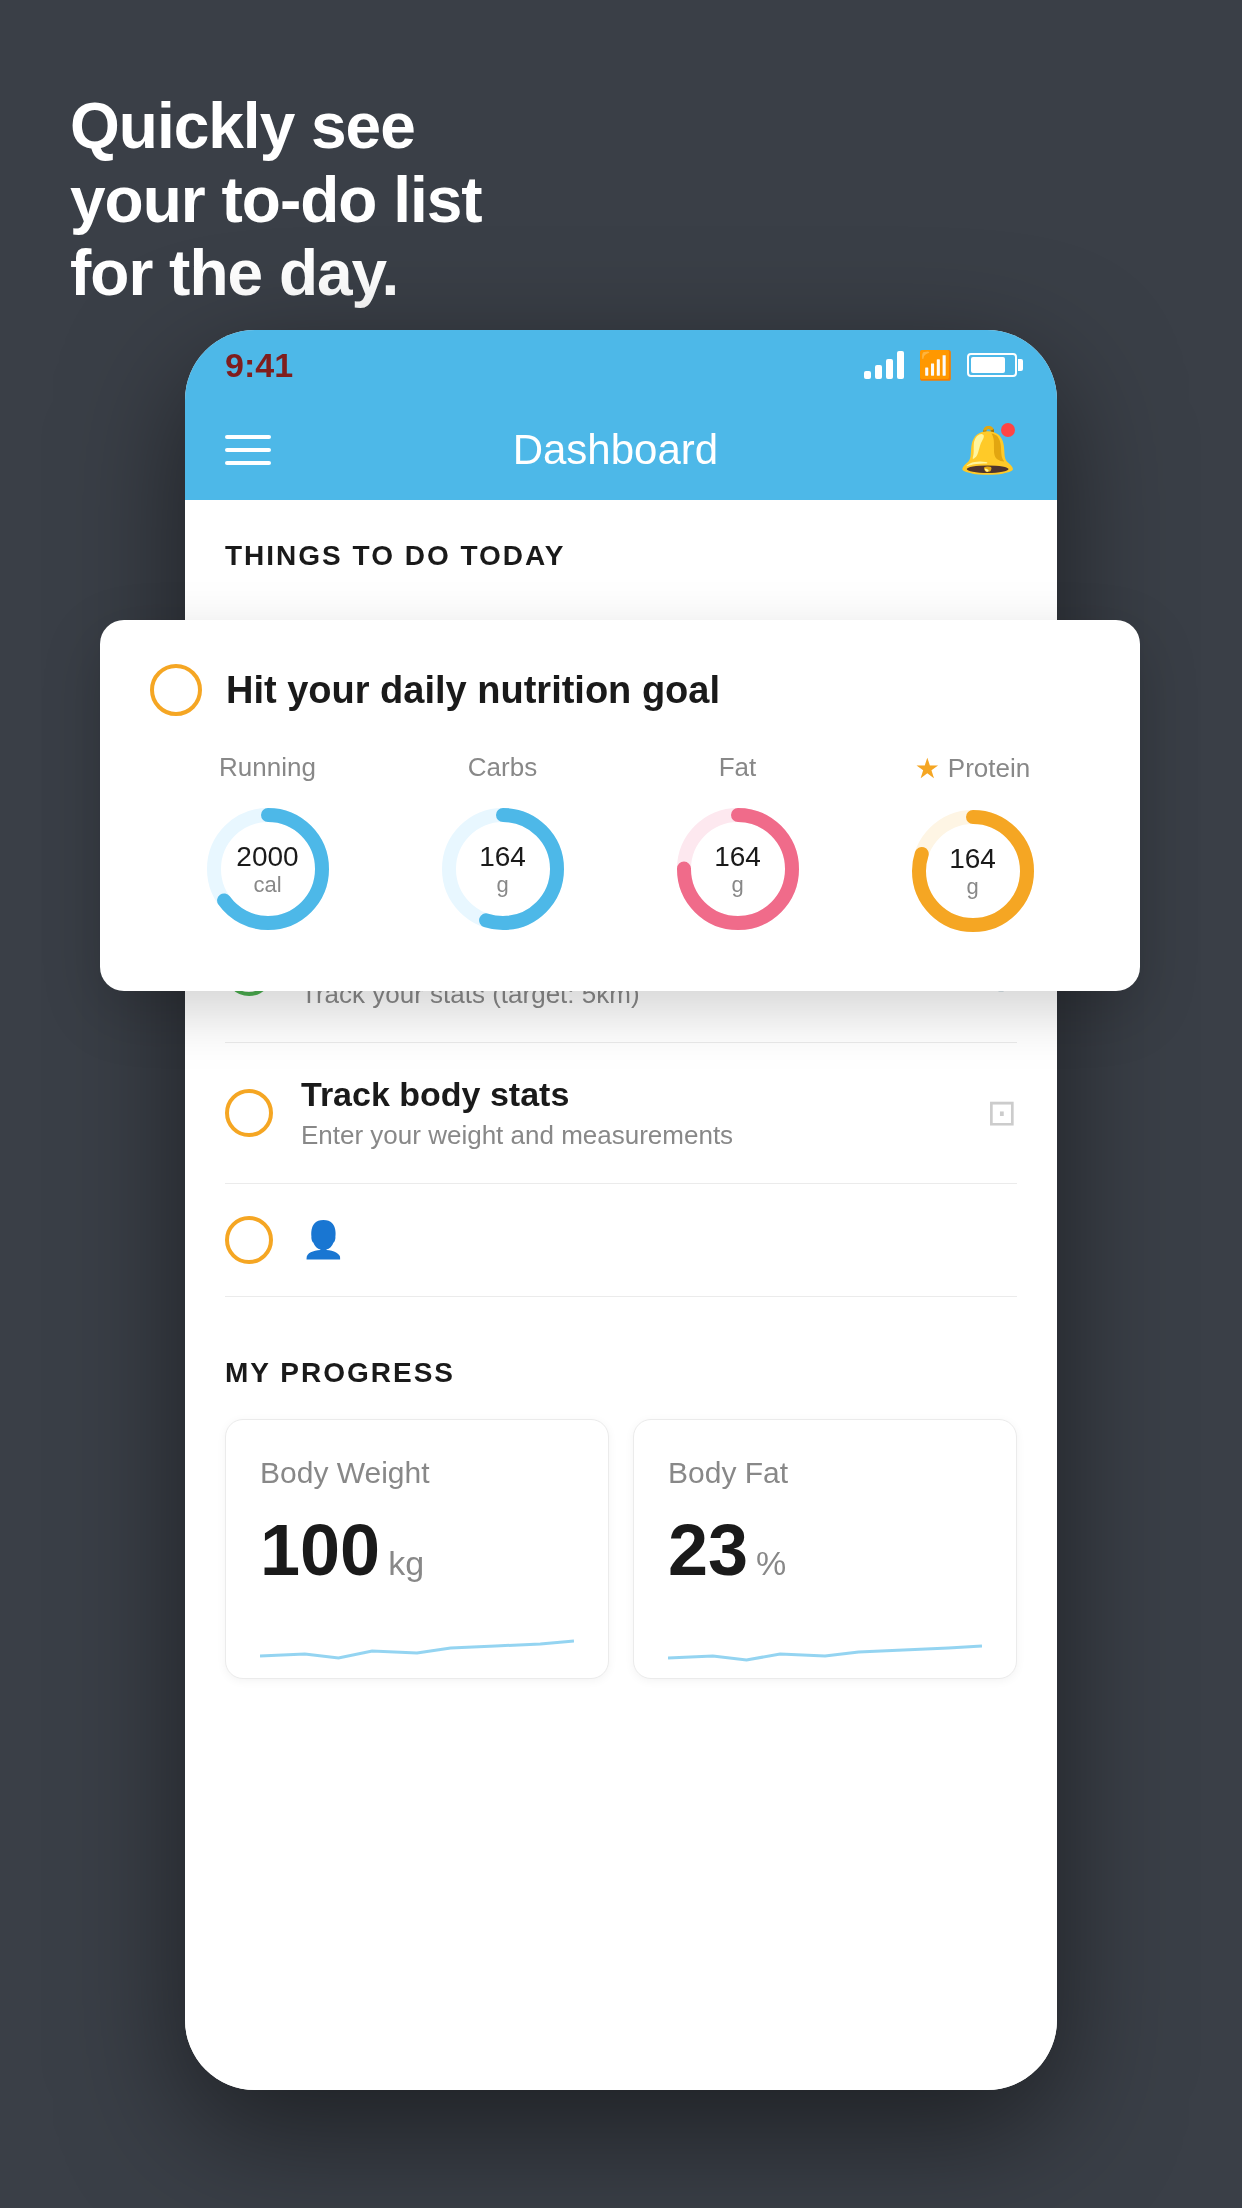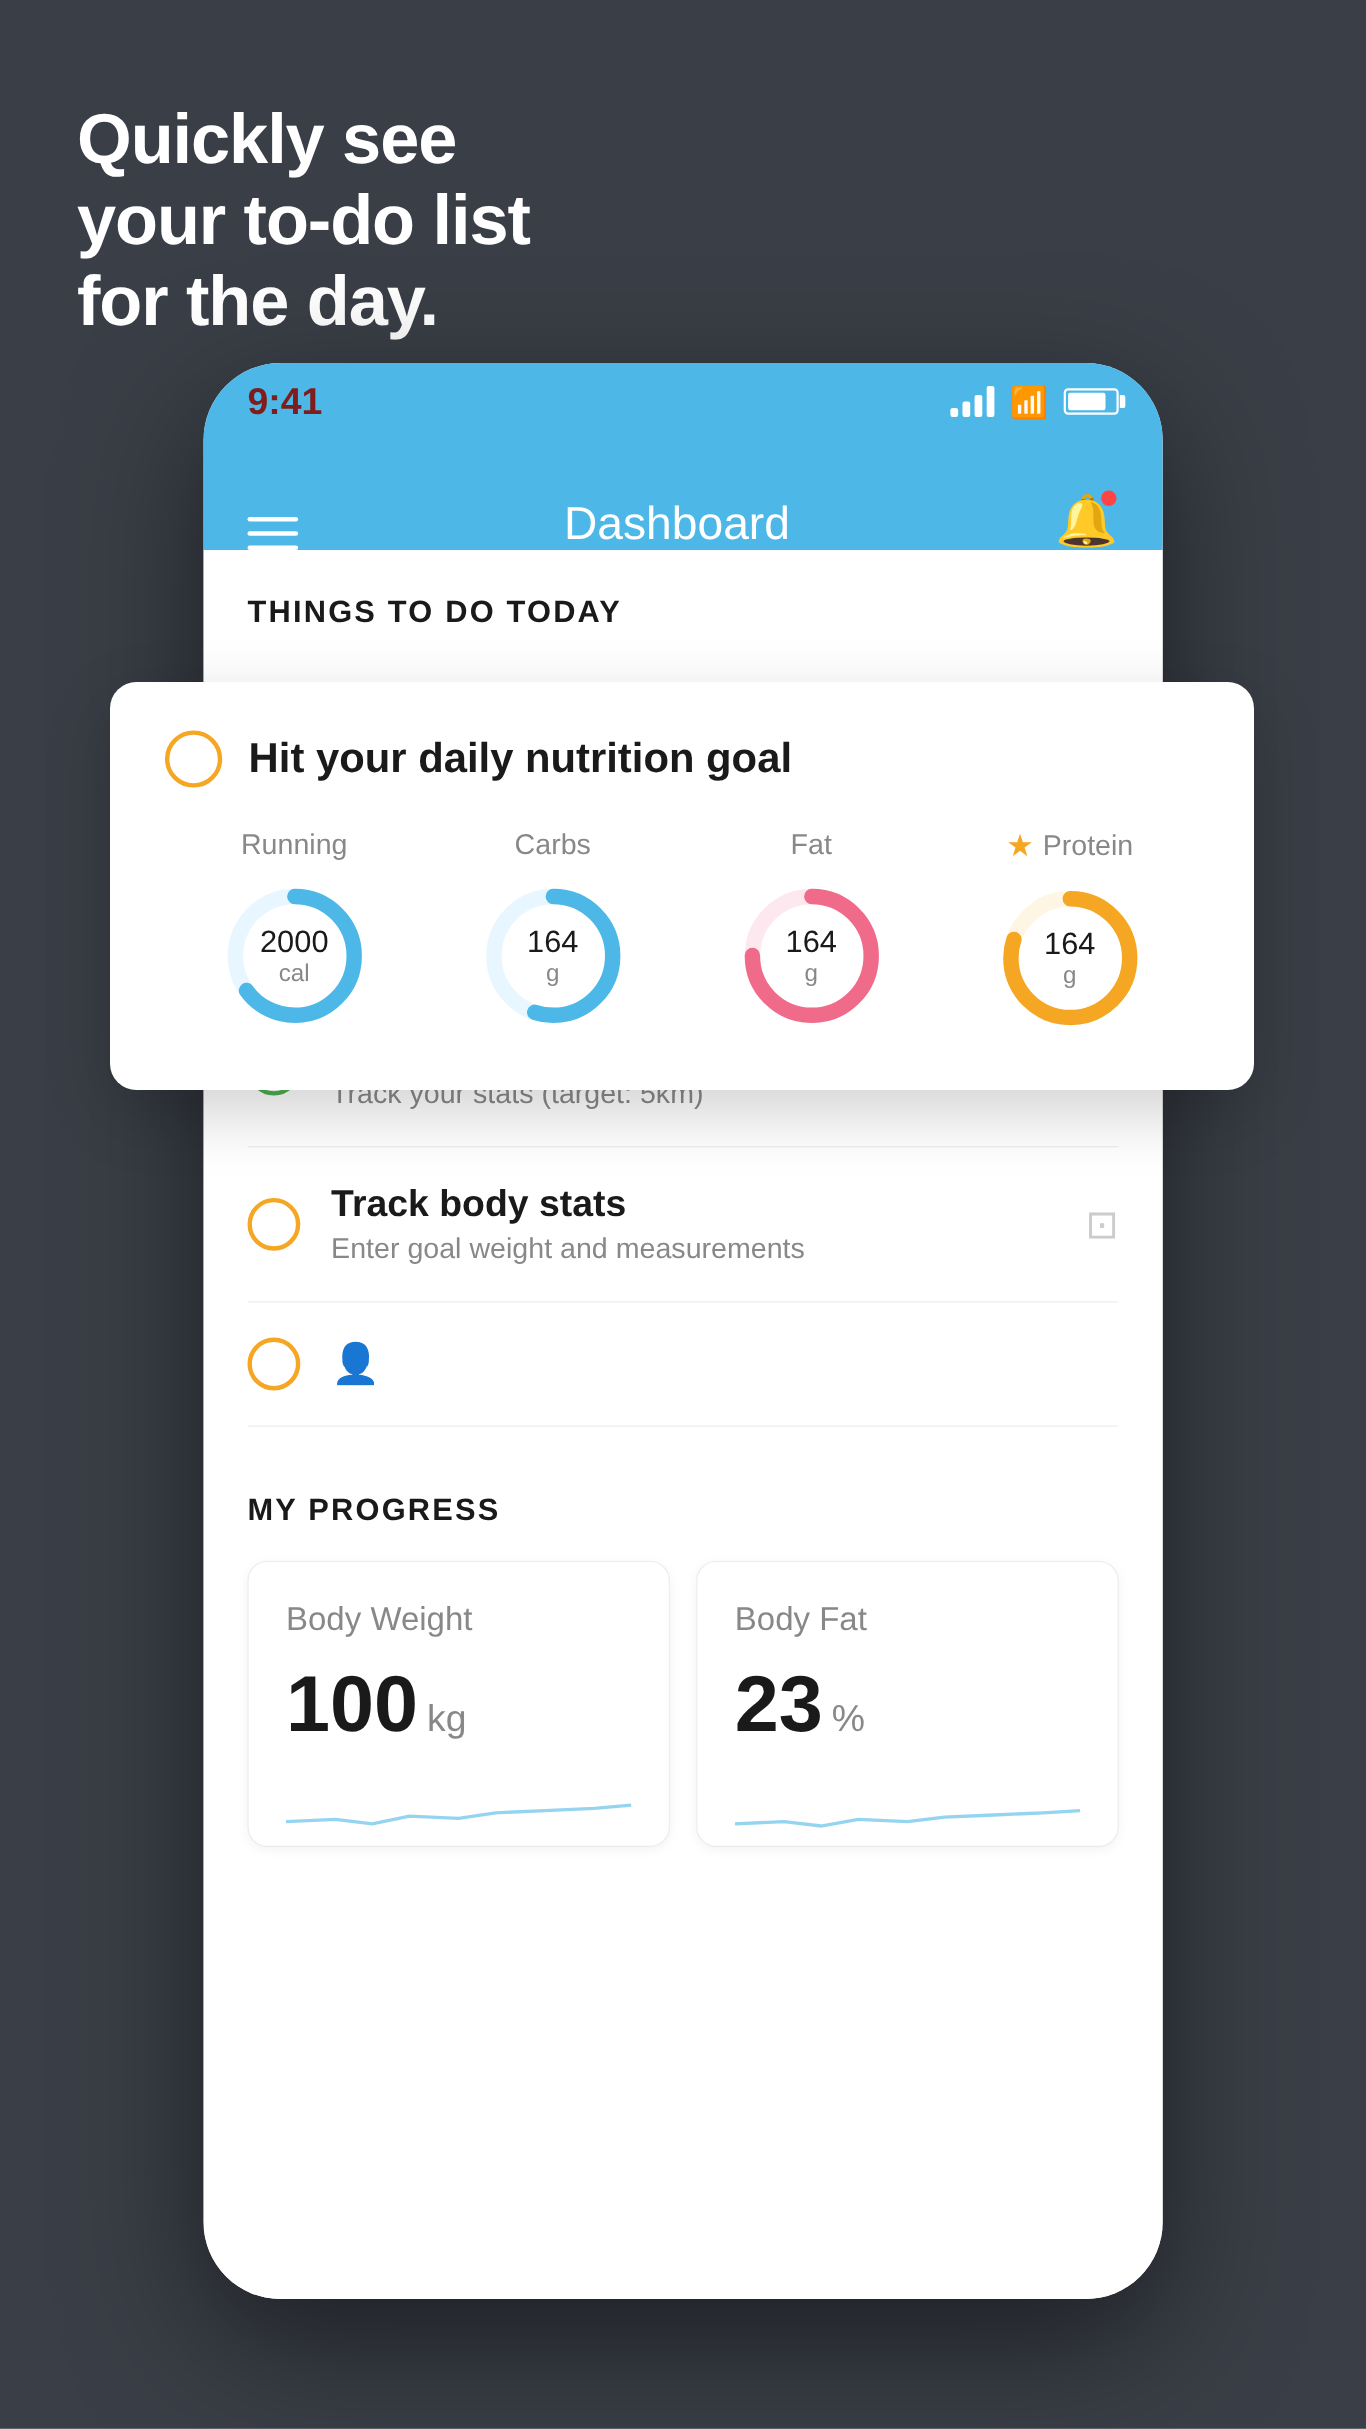--- a/index.html
+++ b/index.html
@@ -98,21 +98,21 @@
       height: 100%;
       width: 80%;
       border-radius: 2px;
     }
 
     
     .app-header {
       background: #4db8e8;
       height: 100px;
       display: flex;
-      align-items: flex-end;
+      align-items: center;
       justify-content: space-between;
       padding: 0 40px;
     }
     .hamburger {
       display: flex;
       flex-direction: column;
       gap: 9px;
       cursor: pointer;
     }
     .hamburger span {
@@ -391,21 +391,21 @@
           <div class="todo-title">Running</div>
           <div class="todo-sub">Track your stats (target: 5km)</div>
         </div>
         <div class="todo-icon">👟</div>
       </div>
 
       <div class="todo-item">
         <div class="todo-circle yellow"></div>
         <div class="todo-text-group">
           <div class="todo-title">Track body stats</div>
-          <div class="todo-sub">Enter goal weight and measurements</div>
+          <div class="todo-sub">Enter your weight and measurements</div>
         </div>
         <div class="todo-icon">⊡</div>
       </div>
 
       <div class="todo-item">
         <div class="todo-circle yellow"></div>
         <div class="todo-icon">👤</div>
       </div>
 
     </div>

